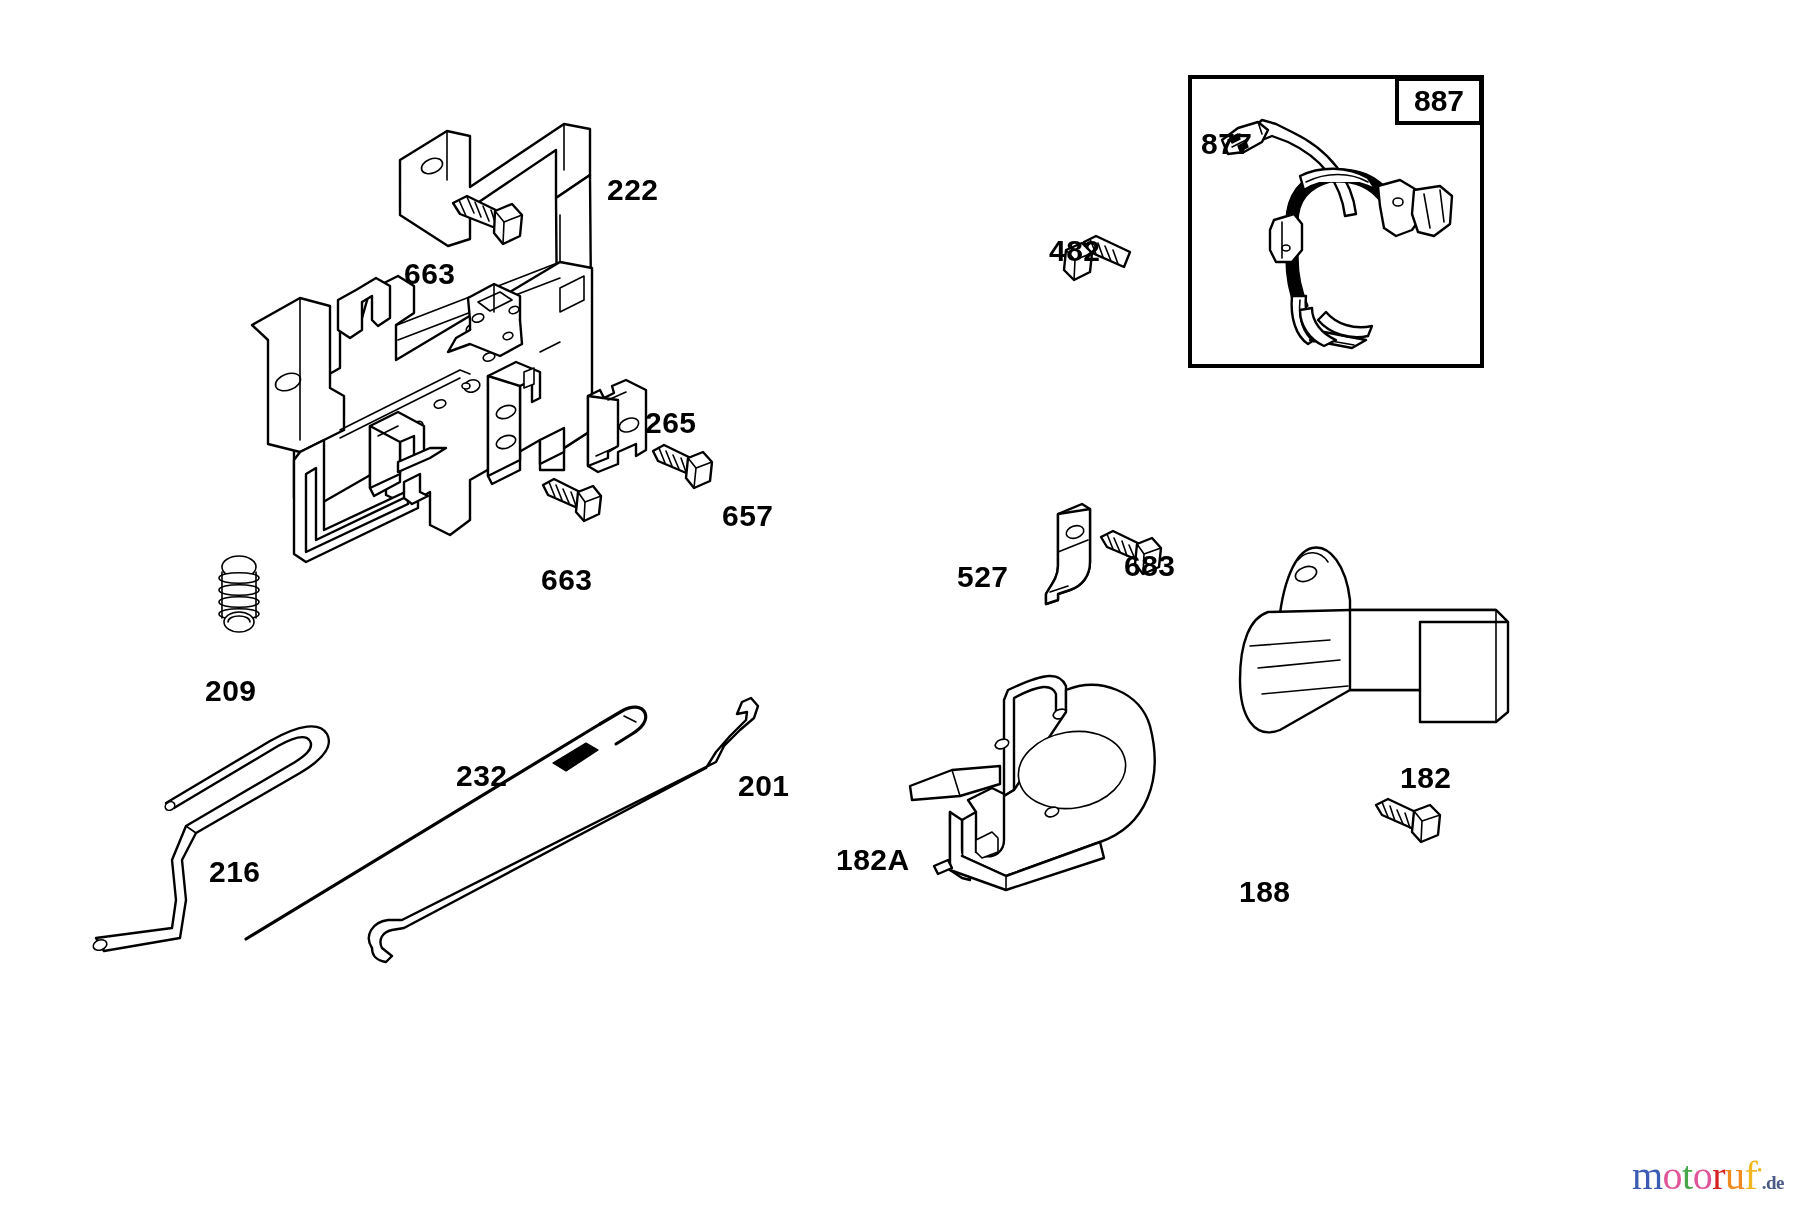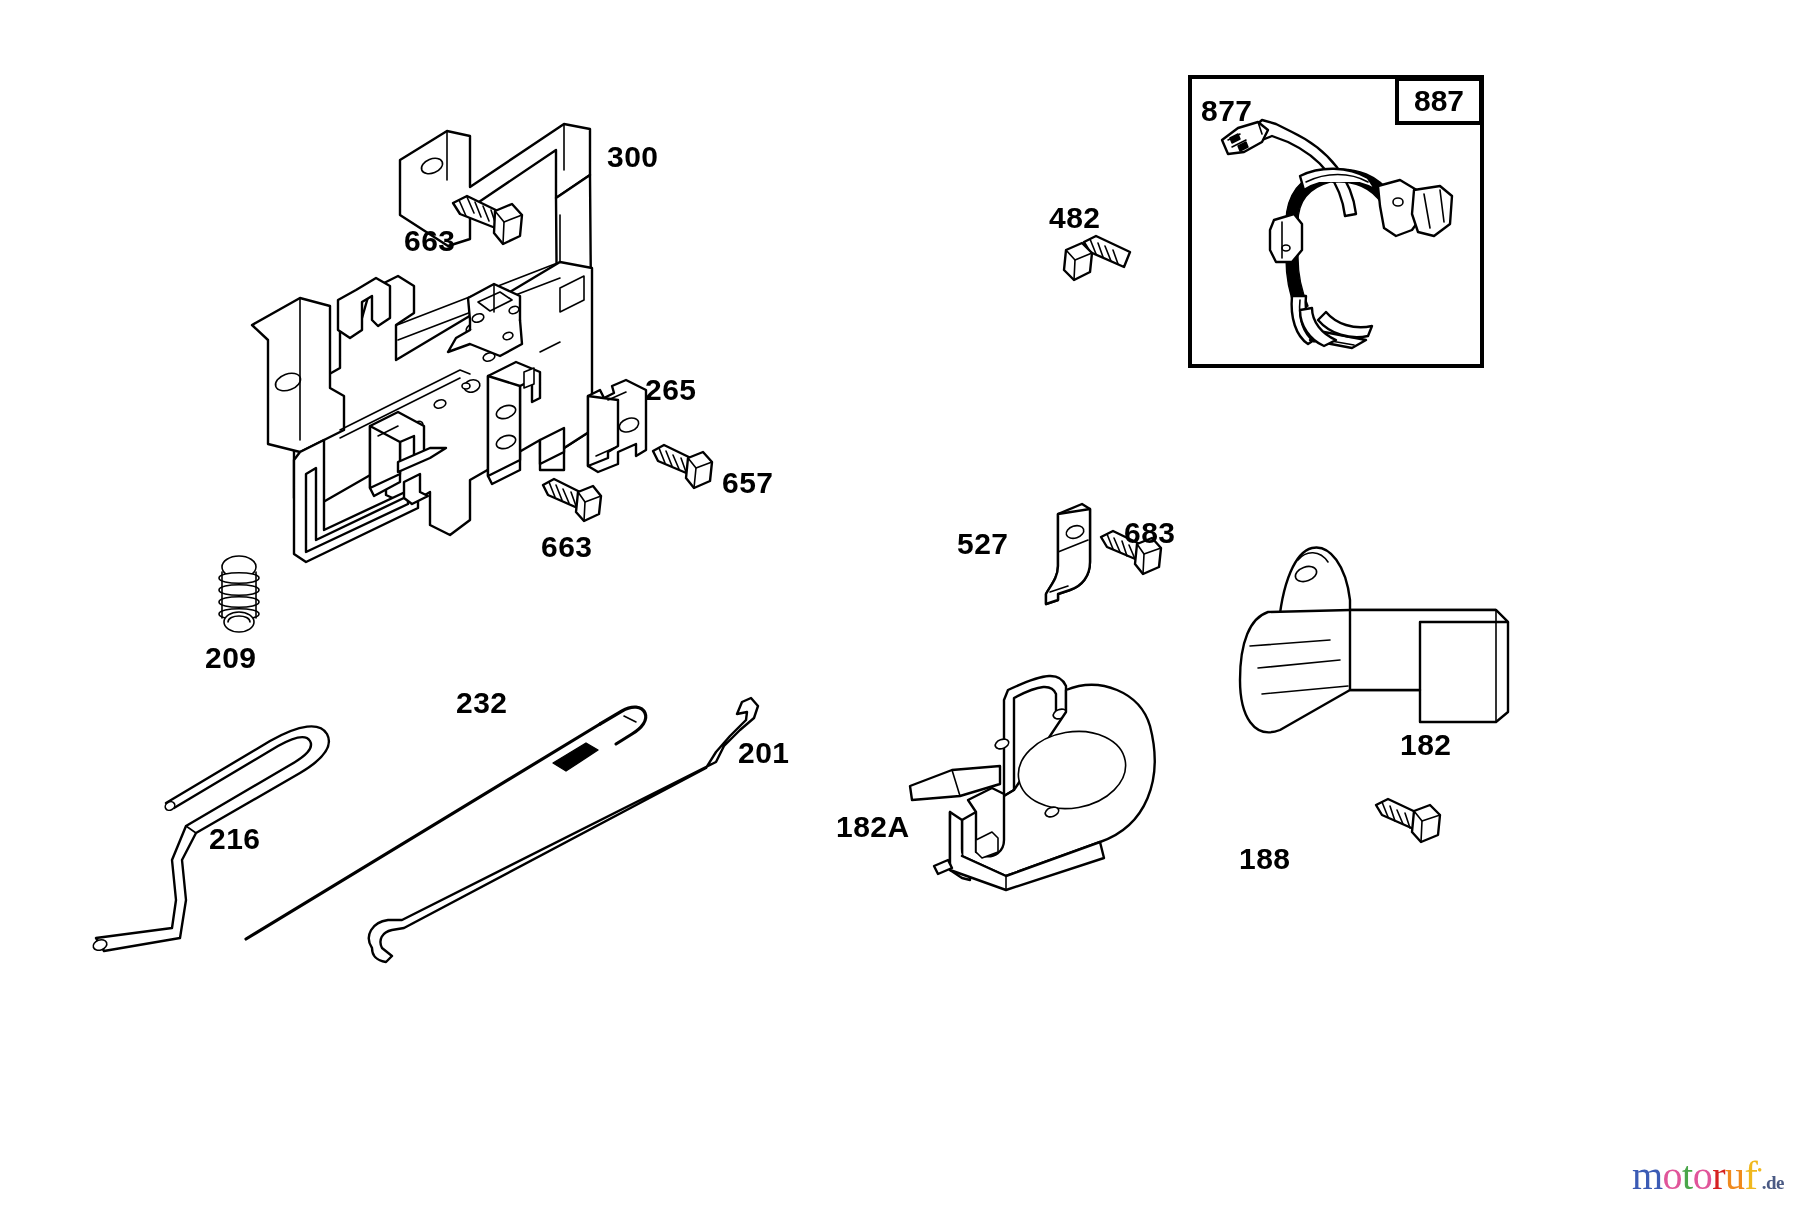--- a/index.html
+++ b/index.html
@@ -27,20 +27,21 @@
   }
   .callout {
     position: absolute;
     font-family: "Liberation Sans", sans-serif;
     font-weight: bold;
     font-size: 30px;
     color: #000000;
     letter-spacing: 0.5px;
     white-space: nowrap;
     line-height: 1;
+    margin-top: 33px;
     -webkit-font-smoothing: none;
   }
   .inset-frame {
     position: absolute;
     border: 4px solid #000000;
     background: transparent;
   }
   .inset-tag {
     position: absolute;
     border: 4px solid #000000;
@@ -386,28 +387,28 @@
       <path class="lnF" d="M1300 310 C1300 326 1310 340 1324 346 L1336 340
                             C1322 334 1312 322 1312 308 Z"></path>
     </g>
   </svg>
 
   <div class="inset-frame" style="left:1188px; top:75px; width:288px; height:285px;"></div>
   <div class="inset-tag" style="left:1395px; top:77px; width:88px; height:48px;">
     <span>887</span>
   </div>
 
-  <div class="callout" style="left:607px;  top:142px;">300</div>
+  <div class="callout" style="left:607px;  top:142px;">222</div>
   <div class="callout" style="left:404px;  top:226px;">663</div>
   <div class="callout" style="left:645px;  top:375px;">265</div>
   <div class="callout" style="left:722px;  top:468px;">657</div>
   <div class="callout" style="left:541px;  top:532px;">663</div>
   <div class="callout" style="left:205px;  top:643px;text-align:right;">209</div>
   <div class="callout" style="left:209px;  top:824px;">216</div>
-  <div class="callout" style="left:456px;  top:688px;">232</div>
+  <div class="callout" style="left:456px;  top:728px;">232</div>
   <div class="callout" style="left:738px;  top:738px;">201</div>
   <div class="callout" style="left:1049px; top:203px;">482</div>
   <div class="callout" style="left:957px;  top:529px;">527</div>
   <div class="callout" style="left:1124px; top:518px;">683</div>
   <div class="callout" style="left:1400px; top:730px;">182</div>
   <div class="callout" style="left:836px;  top:812px;">182A</div>
   <div class="callout" style="left:1239px; top:844px;">188</div>
   <div class="callout" style="left:1201px; top:96px;">877</div>
 
   <div id="watermark">

